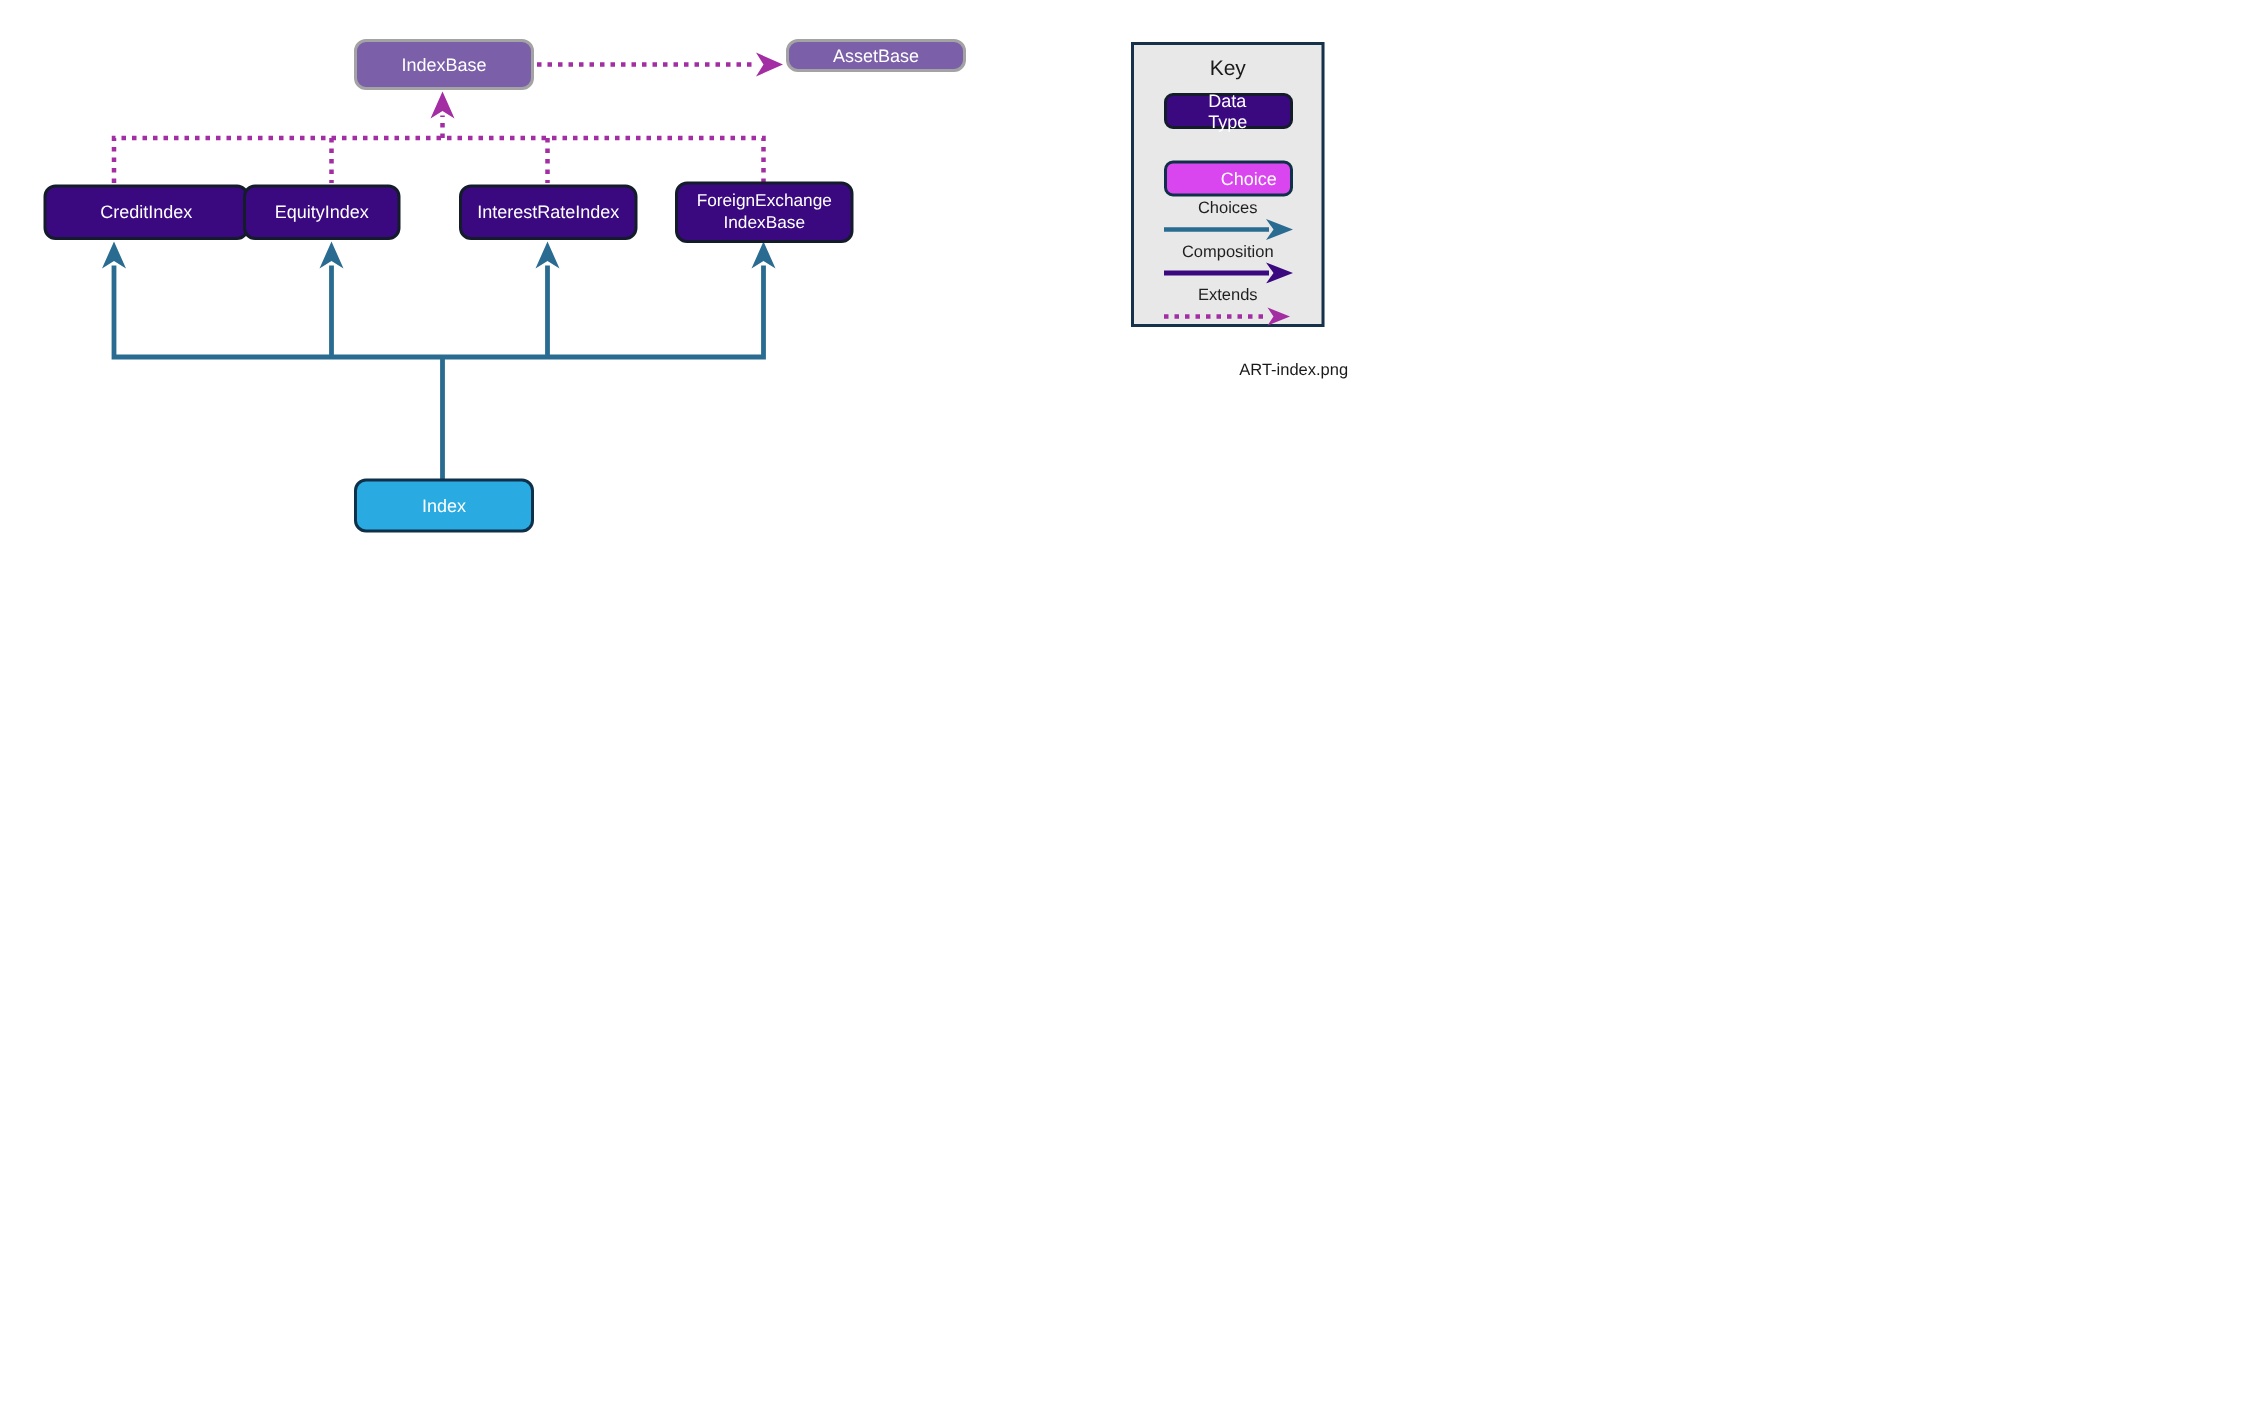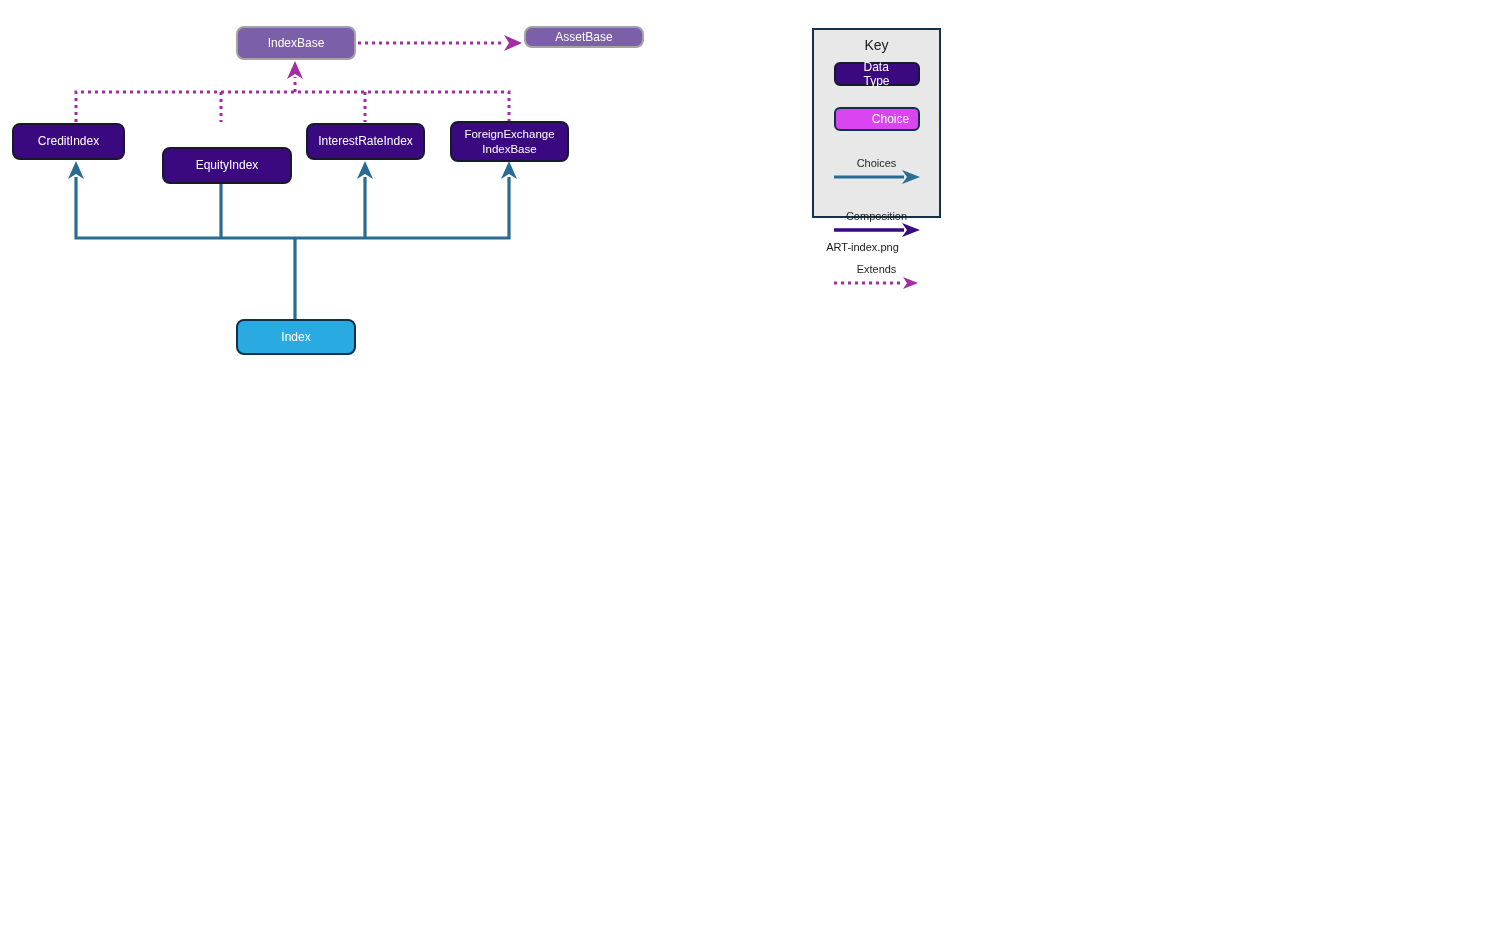--- a/index.html
+++ b/index.html
@@ -19,33 +19,33 @@
     text-align: center; color: #ffffff;
     border-radius: 8px; font-size: 12px; line-height: 1.25;
   }
   .node-datatype { background: #3A0980; border: 2px solid #141C2C; }
   .node-base     { background: #7B5FA8; border: 2px solid #a3a3a3; }
   .node-choice   { background: #29ABE2; border: 2px solid #0E3049; }
   .node-fx       { font-size: 11.5px; }
 
   
   .key-panel {
-    position: absolute; left: 812px; top: 28px; width: 129px; height: 190px;
+    position: absolute; left: 754px; top: 28px; width: 129px; height: 190px;
     background: #E8E8E8; border: 2px solid #16324A;
     display: flex; flex-direction: column; align-items: center;
   }
   .key-title { font-size: 14px; color: #1a1a1a; margin-top: 7px; }
   .key-node {
     width: 86px; height: 24px; border-radius: 6px; color: #ffffff; font-size: 12px;
     display: flex; align-items: center; justify-content: center; flex: 0 0 auto; padding-left: 28px;
   }
   .key-datatype { background: #3A0980; border: 2px solid #141C2C; margin-top: 9px; }
   .key-choice   { background: #d946ef; border: 2px solid #0E3049; margin-top: 21px; }
   .key-arrow-row { display: flex; flex-direction: column; align-items: center; margin-top: 2px; }
-  .key-arrow-label { font-size: 11px; line-height: 12px; color: #1f1f1f; margin-top: 24px; }
+  .key-arrow-label { font-size: 11px; line-height: 12px; color: #1f1f1f; }
   .key-arrow-svg { display: block; margin-top: -1px; }
 
   .key-caption {
     position: absolute; left: 798px; top: 222px; width: 129px;
     text-align: center; font-size: 11px; color: #1a1a1a; margin-top: 19px;
   }
 
   
   .description {
     position: absolute; left: 550px; top: 253px; width: 378px;
@@ -70,22 +70,22 @@
     <path d="M76 177 V238 H509 V177 M221 238 V177 M365 238 V177 M295 238 V321" fill="none" stroke-width="3.2" stroke="#2A6C91"></path>
     <polygon points="68,179 76,161 84,179 76,174" fill="#2A6C91"></polygon>
     <polygon points="213,179 221,161 229,179 221,174" fill="#2A6C91"></polygon>
     <polygon points="357,179 365,161 373,179 365,174" fill="#2A6C91"></polygon>
     <polygon points="501,179 509,161 517,179 509,174" fill="#2A6C91"></polygon>
   </svg>
 
   <div class="node node-base" style="left:236px; top:26px; width:120px; height:34px;">IndexBase</div>
   <div class="node node-base" style="left:524px; top:26px; width:120px; height:22px;">AssetBase</div>
 
-  <div class="node node-datatype" style="left:12px; top:123px; width:113px; height:37px;">CreditIndex</div>
-  <div class="node node-datatype" style="left:162px; top:123px; width:130px; height:37px;margin-top:24px;">EquityIndex</div>
+  <div class="node node-datatype" style="left:29px; top:123px; width:137px; height:37px;">CreditIndex</div>
+  <div class="node node-datatype" style="left:162px; top:123px; width:105px; height:37px;">EquityIndex</div>
   <div class="node node-datatype" style="left:306px; top:123px; width:119px; height:37px;">InterestRateIndex</div>
   <div class="node node-datatype node-fx" style="left:450px; top:121px; width:119px; height:41px; padding:0 8px;">ForeignExchange IndexBase</div>
 
   <div class="node node-choice" style="left:236px; top:319px; width:120px; height:36px;">Index</div>
 
   <aside class="key-panel">
     <div class="key-title">Key</div>
     <div class="key-node key-datatype">Data Type</div>
     <div class="key-node key-choice">Choice</div>
 

